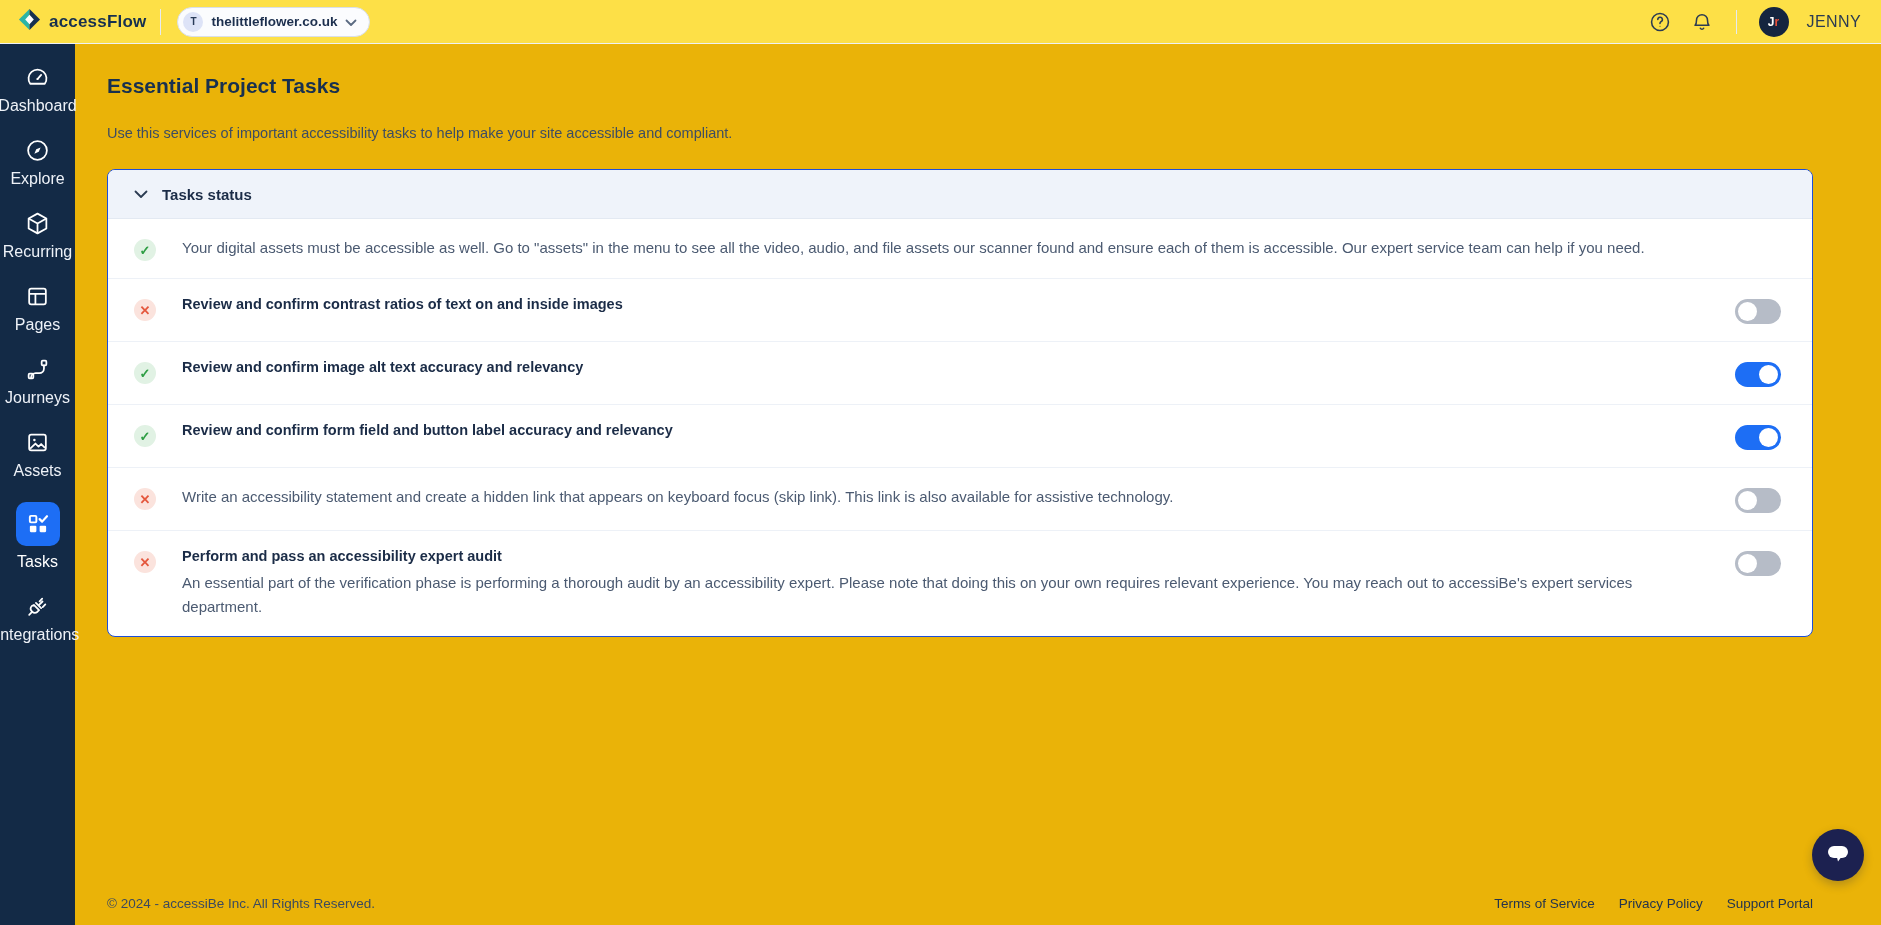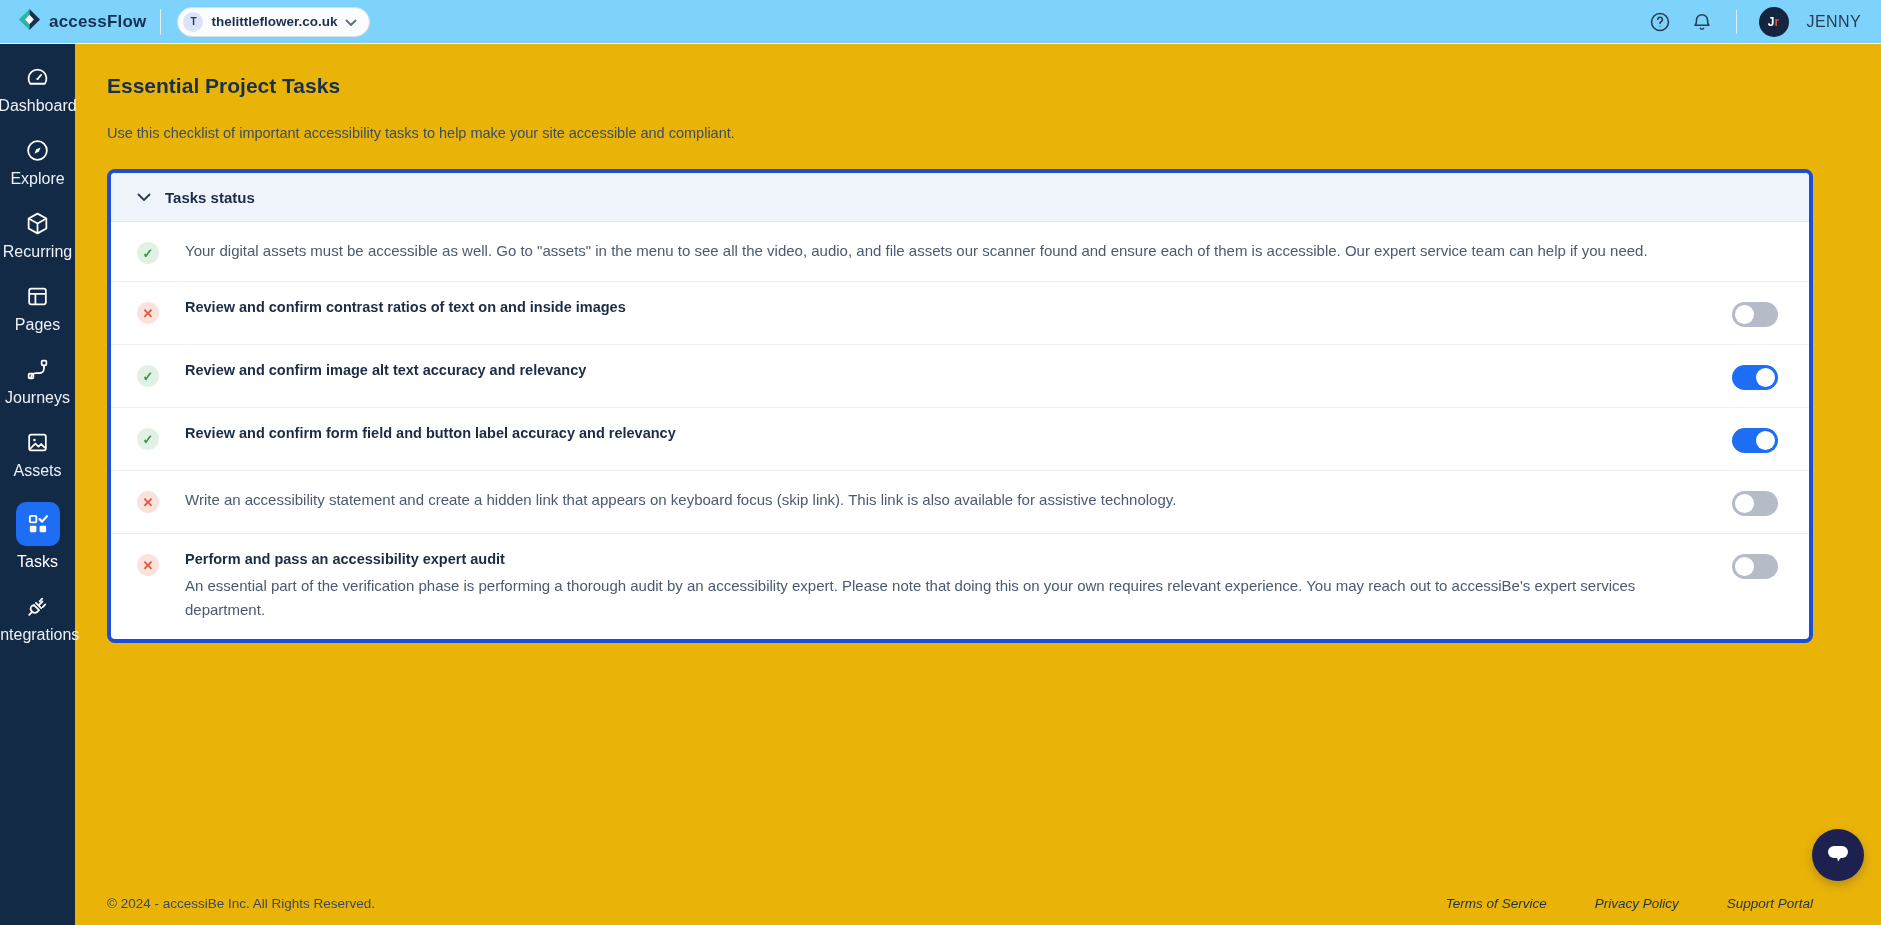--- a/index.html
+++ b/index.html
@@ -1,19 +1,19 @@
 <!DOCTYPE html>
 <html><head>
 <meta charset="utf-8">
 <style>
   * { margin:0; padding:0; box-sizing:border-box; }
   html,body { width:1881px; height:925px; overflow:hidden; font-family:"Liberation Sans", sans-serif; background:#f4f7fc; }
 
   
-  .topbar { position:fixed; top:0; left:0; width:1881px; height:44px; background:#7dd3fc; display:flex; align-items:center; z-index:20; border-bottom:1px solid #eef1f6; }
+  .topbar { position:fixed; top:0; left:0; width:1881px; height:44px; background:#fde047; display:flex; align-items:center; z-index:20; border-bottom:1px solid #eef1f6; }
   .logo-wrap { display:flex; align-items:center; gap:8px; padding:0 0 0 18px; }
   .logo-text { font-size:17px; font-weight:700; color:#16304f; letter-spacing:.2px; }
   .tb-divider { width:1px; height:26px; background:#e6eaf1; margin:0 16px 0 14px; }
   .domain-pill { display:flex; align-items:center; gap:8px; height:30px; padding:0 12px 0 5px; border:1px solid #d9dfe9; border-radius:16px; background:#fbfcfe; cursor:pointer; }
   .domain-initial { width:20px; height:20px; border-radius:50%; background:#dde3f7; color:#283a58; font-size:10px; font-weight:700; display:flex; align-items:center; justify-content:center; }
   .domain-name { font-size:13.5px; font-weight:700; color:#1c2f4e; }
   .tb-right { margin-left:auto; display:flex; align-items:center; gap:18px; padding-right:20px; }
   .tb-iconbtn { width:24px; height:24px; display:flex; align-items:center; justify-content:center; cursor:pointer; }
   .tb-divider2 { width:1px; height:24px; background:#e6eaf1; margin:0 4px; }
   .avatar { width:30px; height:30px; border-radius:50%; background:#15253f; display:flex; align-items:center; justify-content:center; font-size:12px; font-weight:700; }
@@ -26,42 +26,42 @@
   .side-item .ic { width:26px; height:26px; display:flex; align-items:center; justify-content:center; }
   .side-item .lbl { font-size:16px; color:#eef2f8; }
   .side-item.active .ic { width:44px; height:44px; background:#1d6ef5; border-radius:10px; }
   .side-item.active .lbl { color:#ffffff; }
 
   
   .main { position:absolute; top:44px; left:75px; width:1806px; height:881px; display:flex; flex-direction:column; padding:0 68px 0 32px; background:#eab308; }
   .page-title { margin-top:30px; font-size:21px; font-weight:700; color:#18304f; }
   .page-sub { margin-top:27px; font-size:14.5px; color:#3d4d63; }
 
-  .panel { margin-top:28px; background:#ffffff; border:4px solid #1d4ed8; border-radius:8px; overflow:hidden; }
+  .panel { margin-top:28px; background:#ffffff; border:1px solid #1d4ed8; border-radius:8px; overflow:hidden; }
   .panel-header { display:flex; align-items:center; gap:14px; background:#eff3fa; padding:15px 26px; border-bottom:1px solid #e3e9f2; cursor:pointer; }
   .panel-header .ph-label { font-size:15px; font-weight:700; color:#1b2c47; }
 
   .task-row { display:flex; align-items:flex-start; padding:17px 31px 17px 26px; }
   .task-row + .task-row { border-top:1px solid #edf1f7; }
   .status-ic { flex:0 0 22px; width:22px; height:22px; border-radius:50%; display:flex; align-items:center; justify-content:center; font-size:13px; font-weight:900; margin:3px 26px 0 0; }
   .status-ic.done { background:#e1f2e4; color:#2e9e44; }
   .status-ic.not_done { background:#fbe3dd; color:#e4573d; }
   .task-texts { display:flex; flex-direction:column; gap:7px; padding-right:40px; }
   .task-title { font-size:14.5px; font-weight:700; color:#1b2c47; }
   .task-desc { font-size:15px; color:#4b5a71; line-height:1.6; }
 
   .toggle { margin-left:auto; flex:0 0 46px; width:46px; height:25px; border-radius:13px; background:#b6bcc7; position:relative; cursor:pointer; margin-top:3px; }
   .toggle .knob { position:absolute; top:3px; left:3px; width:19px; height:19px; border-radius:50%; background:#ffffff; }
   .toggle.on { background:#1d6ef5; }
   .toggle.on .knob { left:auto; right:3px; }
 
   
   .footer { margin-top:auto; display:flex; align-items:center; padding-bottom:14px; }
   .copyright { font-size:13.5px; color:#3c4a5e; }
-  .footer-links { margin-left:auto; display:flex; gap:48px;font-style:italic; }
+  .footer-links { margin-left:auto; display:flex; gap:24px; }
   .footer-links a { font-size:13.5px; color:#24344d; text-decoration:none; cursor:pointer; }
 
   
   .chat-fab { position:fixed; right:17px; bottom:44px; width:52px; height:52px; border-radius:50%; background:#1c2150; display:flex; align-items:center; justify-content:center; cursor:pointer; box-shadow:0 4px 10px rgba(20,30,70,.25); z-index:30; }
 </style>
 </head>
 <body>
 
 <header class="topbar">
   <div class="logo-wrap">
@@ -192,21 +192,21 @@
         <path d="M10.5 8.5 L15.5 13.5"></path>
         <path d="M14 7 L16.5 4.5 M19.5 10 L17 12.5 M13.5 10.5 L16.8 7.2"></path>
       </svg>
     </span>
     <span class="lbl">Integrations</span>
   </div>
 </nav>
 
 <main class="main">
   <h1 class="page-title">Essential Project Tasks</h1>
-  <p class="page-sub">Use this checklist of important accessibility tasks to help make your site accessible and compliant.</p>
+  <p class="page-sub">Use this services of important accessibility tasks to help make your site accessible and compliant.</p>
 
   <section class="panel">
     <div class="panel-header">
       <span>
         <svg width="14" height="9" viewBox="0 0 14 9">
             <path d="M1.5 1.5 L7 7 L12.5 1.5" fill="none" stroke="#2b3b52" stroke-width="1.8" stroke-linecap="round" stroke-linejoin="round"></path>
           </svg>
       </span>
       <span class="ph-label">Tasks status</span>
     </div>

